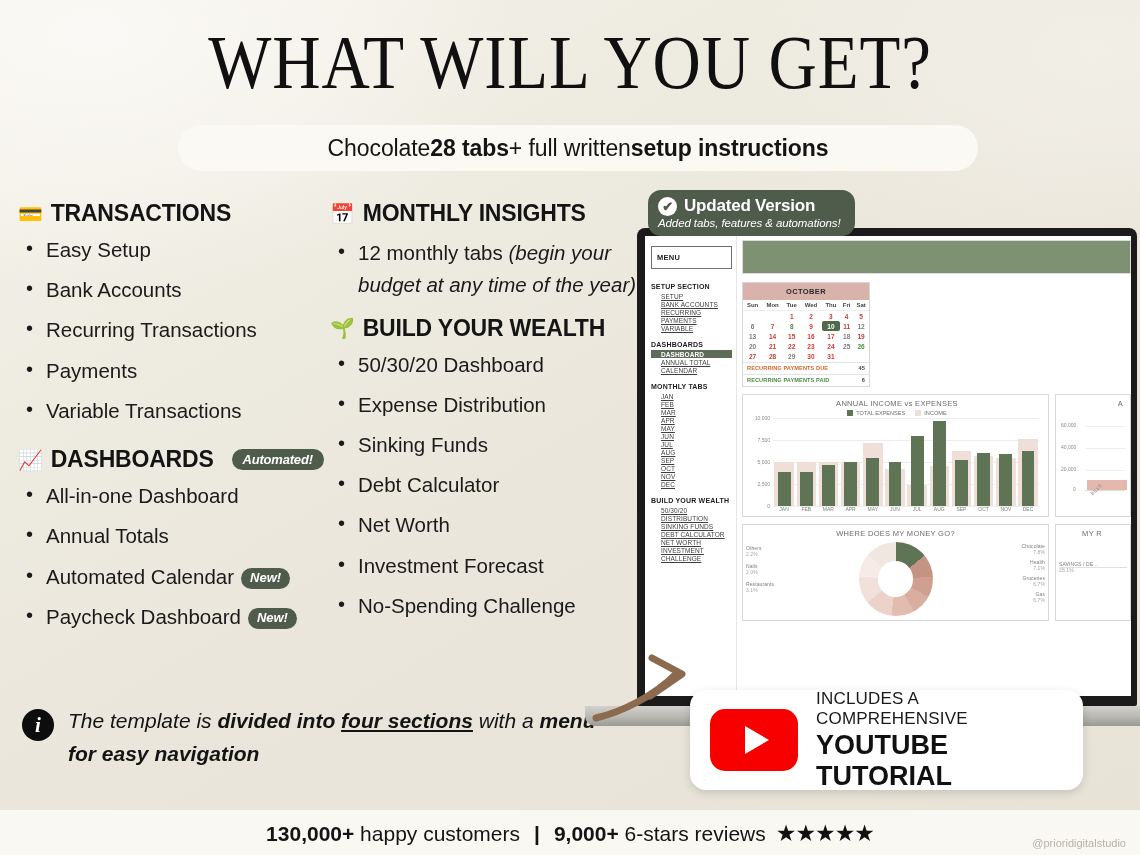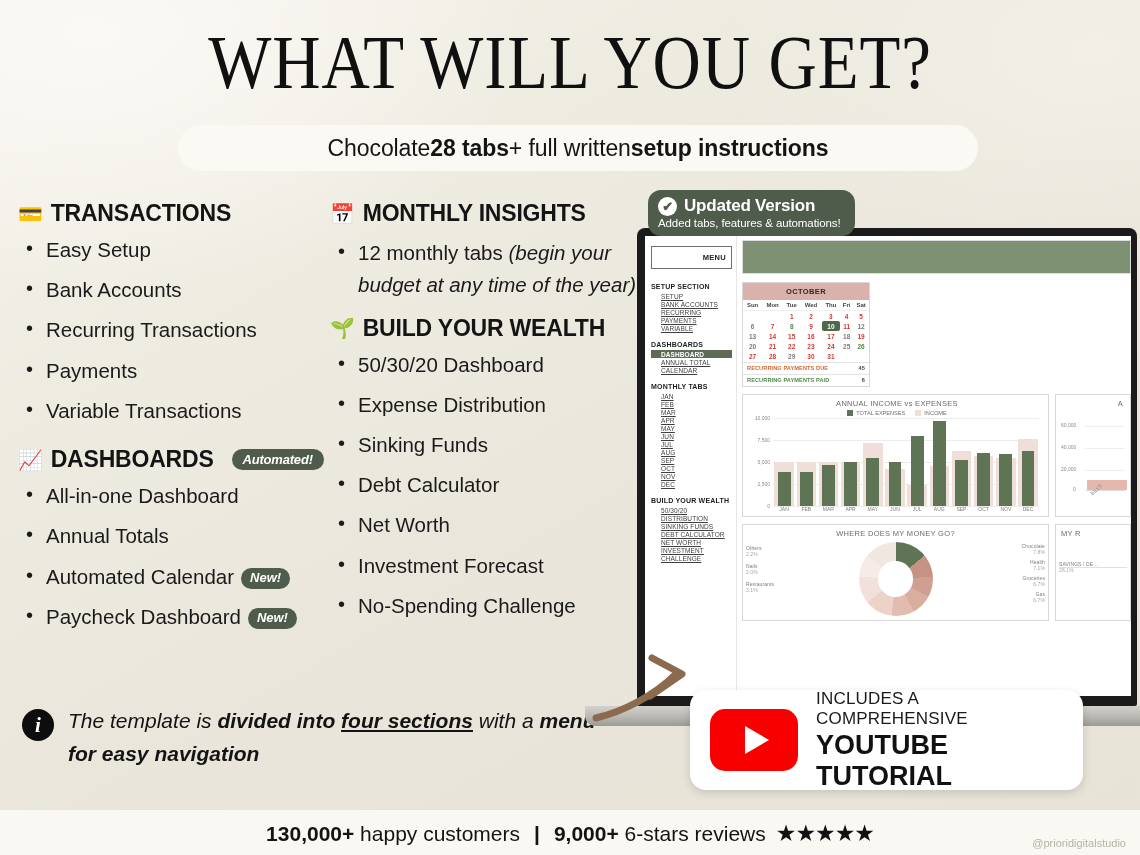--- a/index.html
+++ b/index.html
@@ -154,21 +154,20 @@
     width: 92px; flex: 0 0 92px;
     padding: 10px 4px 0 6px;
     background: #fff;
     border-right: 1px solid #e6e6e6;
   }
   #menu-box {
     border: 1px solid #6f6f6f;
     font-size: 7.5px; font-weight: 700; color: #222;
     padding: 6px 5px; margin-bottom: 14px;
     letter-spacing: 0.3px;
-    text-align: right;
   }
   .menu-group { margin-bottom: 9px; }
   .menu-group-title {
     font-size: 7px; font-weight: 700; color: #1c1c1c;
     letter-spacing: 0.2px; margin-bottom: 2px;
   }
   .menu-link {
     font-size: 6.5px; color: #3f3f3f;
     text-decoration: underline;
     padding: 0.5px 0 0.5px 10px;
@@ -275,21 +274,21 @@
     display: flex; align-items: center; gap: 7px;
     font-size: 17px; font-weight: 700; letter-spacing: -0.2px;
   }
   #updated .check {
     width: 19px; height: 19px; border-radius: 50%;
     background: #fff; color: #4f5c4b;
     font-size: 13px; font-weight: 700;
     display: flex; align-items: center; justify-content: center;
     flex: 0 0 19px;
   }
-  #updated .row2 { font-size: 11.5px; margin-top: 1px; letter-spacing: -0.1px; }
+  #updated .row2 { font-size: 11.5px; margin-top: 1px; letter-spacing: -0.1px; font-style: italic; }
 
   
   #arrow { position: absolute; left: 592px; top: 640px; z-index: 30; }
 
   
   #yt {
     position: absolute; left: 690px; top: 690px;
     width: 393px; height: 100px;
     background: #fff;
     border-radius: 16px;
@@ -663,21 +662,21 @@
               <div>Groceries</div>
               <div class="p">6.7%</div>
             </div>
             <div class="lbl" style="right:3px; top:66px;text-align:right">
               <div>Gas</div>
               <div class="p">6.7%</div>
             </div>
           </div>
 
           <div class="card" style="width:76px;flex:0 0 76px;min-height:96px">
-            <div class="card-title" style="text-align:left;padding-right:2px">MY R</div>
+            <div class="card-title" style="text-align:center;padding-right:2px">MY R</div>
             <div class="lbl" style="left:3px;top:36px">
               <div>SAVINGS / DE...</div>
               <div class="p">28.1%</div>
             </div>
             <div style="position:absolute;left:3px;top:42px;right:3px;border-top:1px solid #e0e0e0"></div>
           </div>
         </div>
 
       </div>
     </div>

